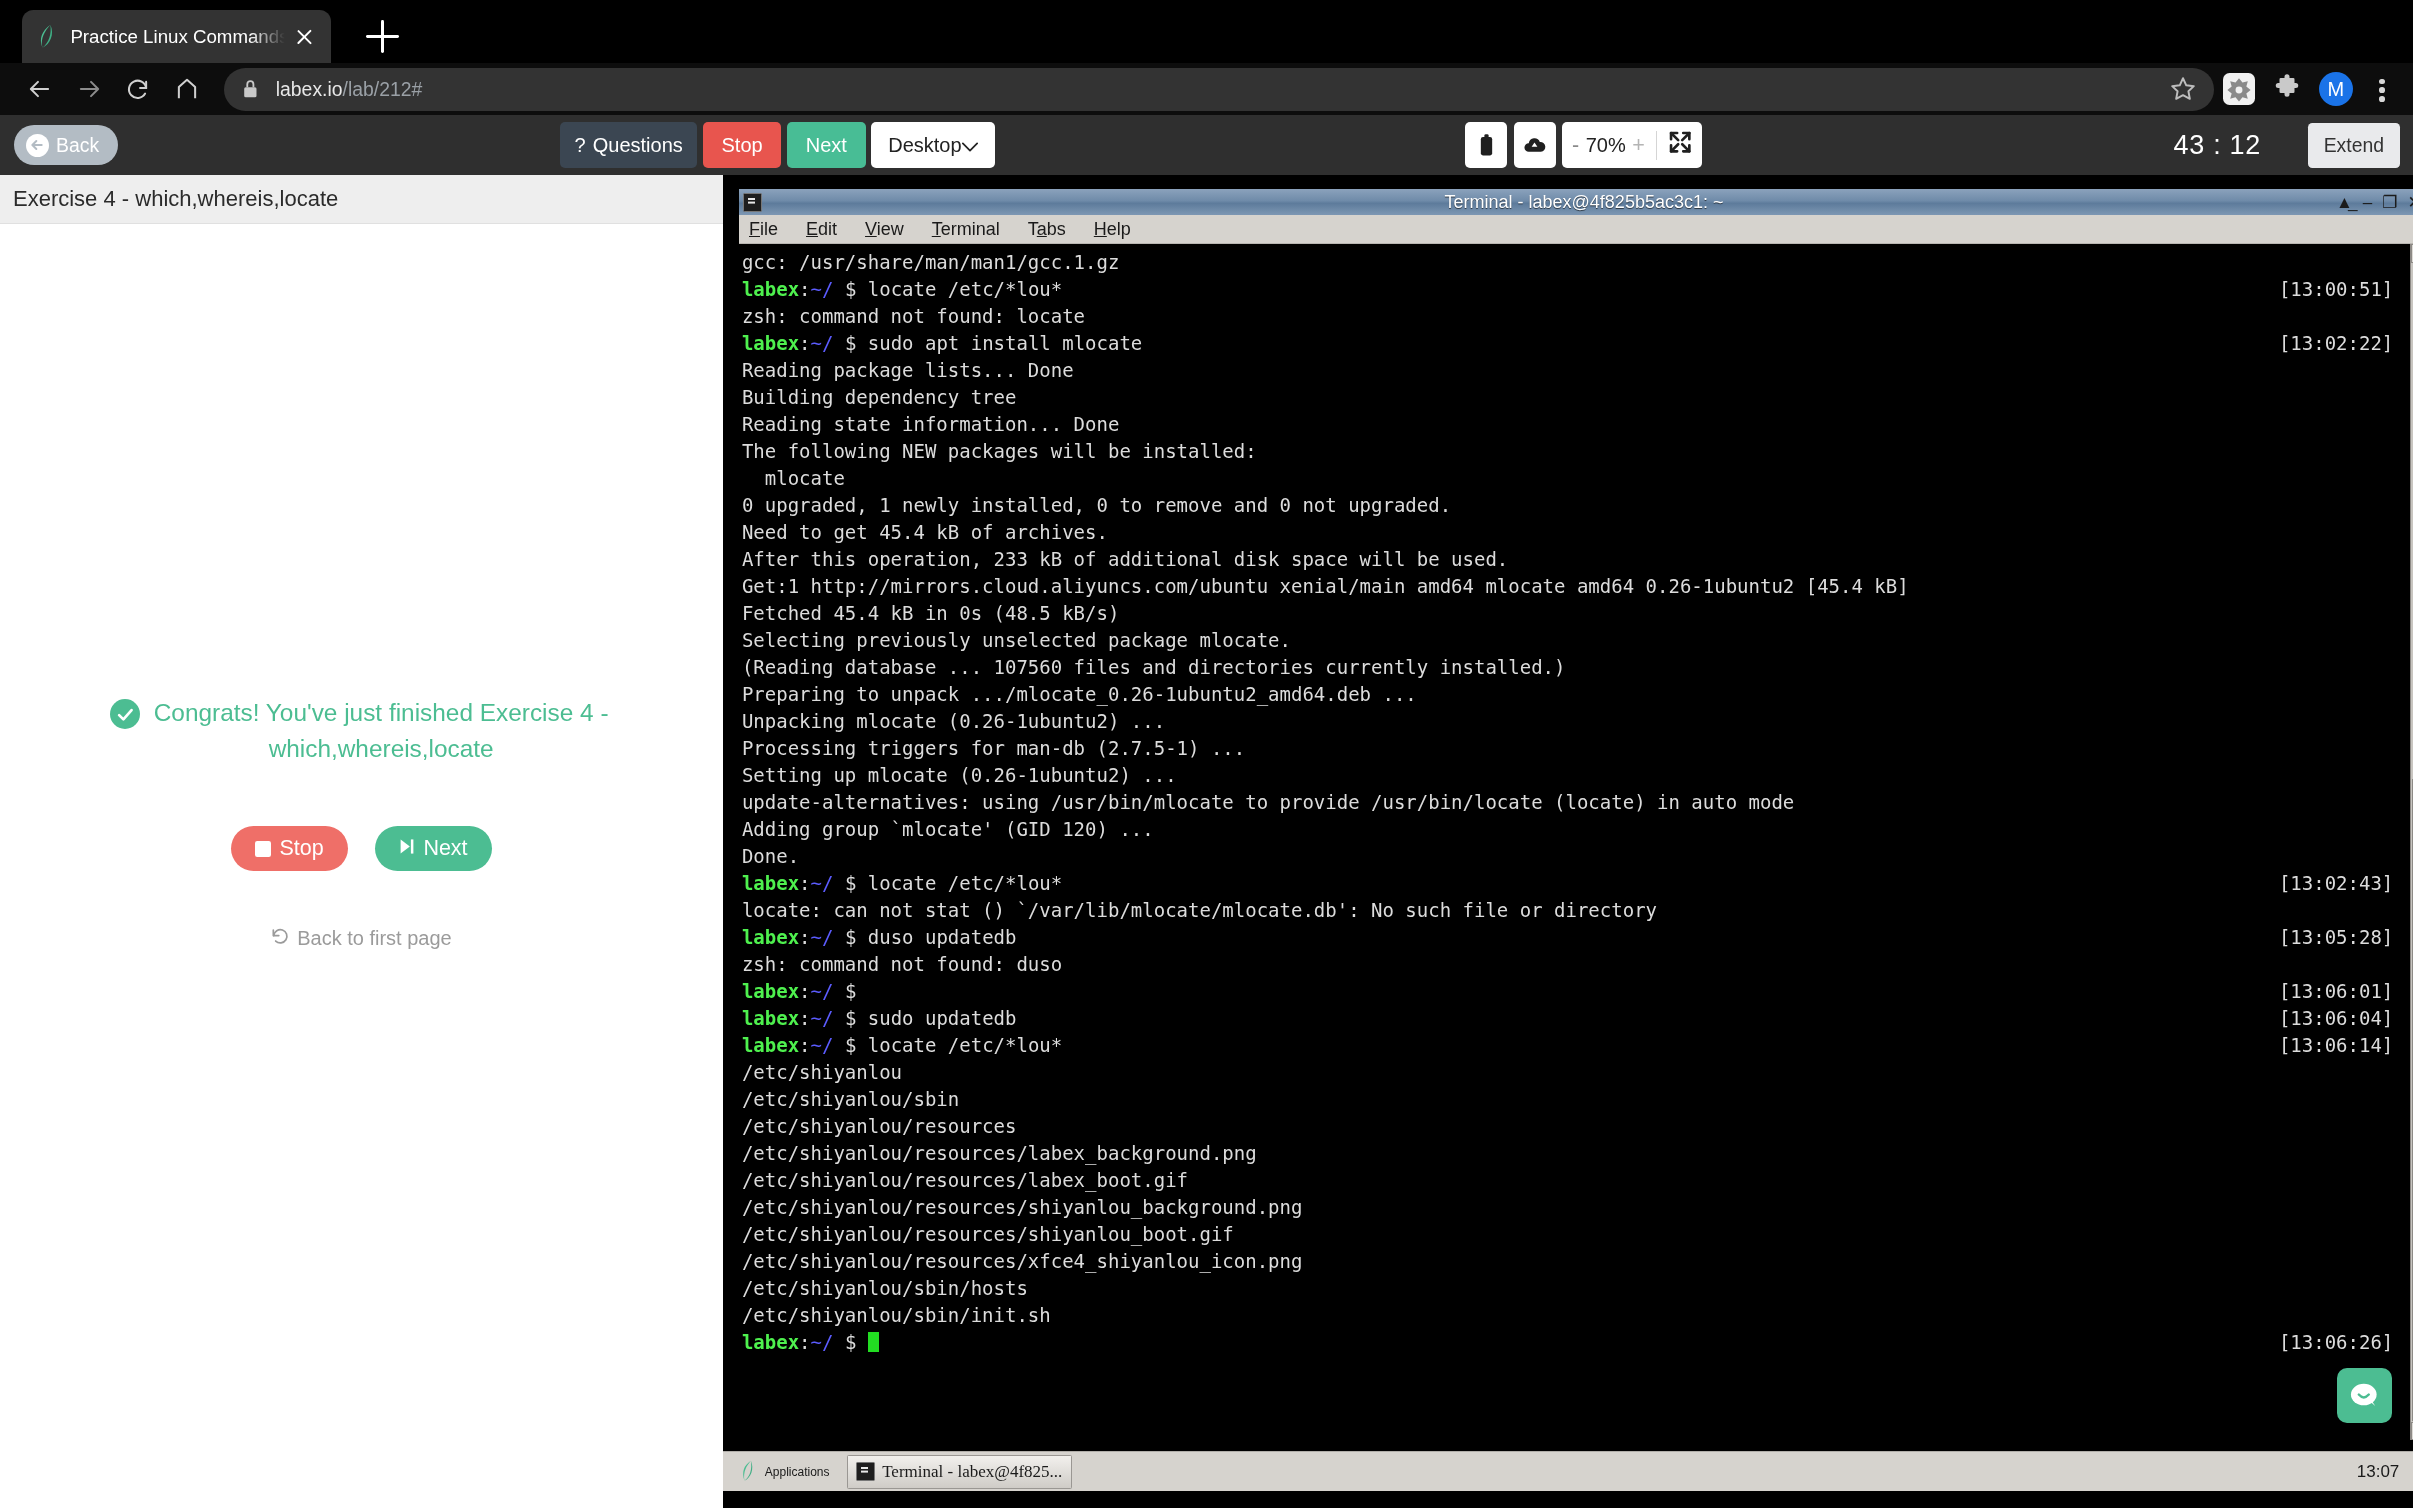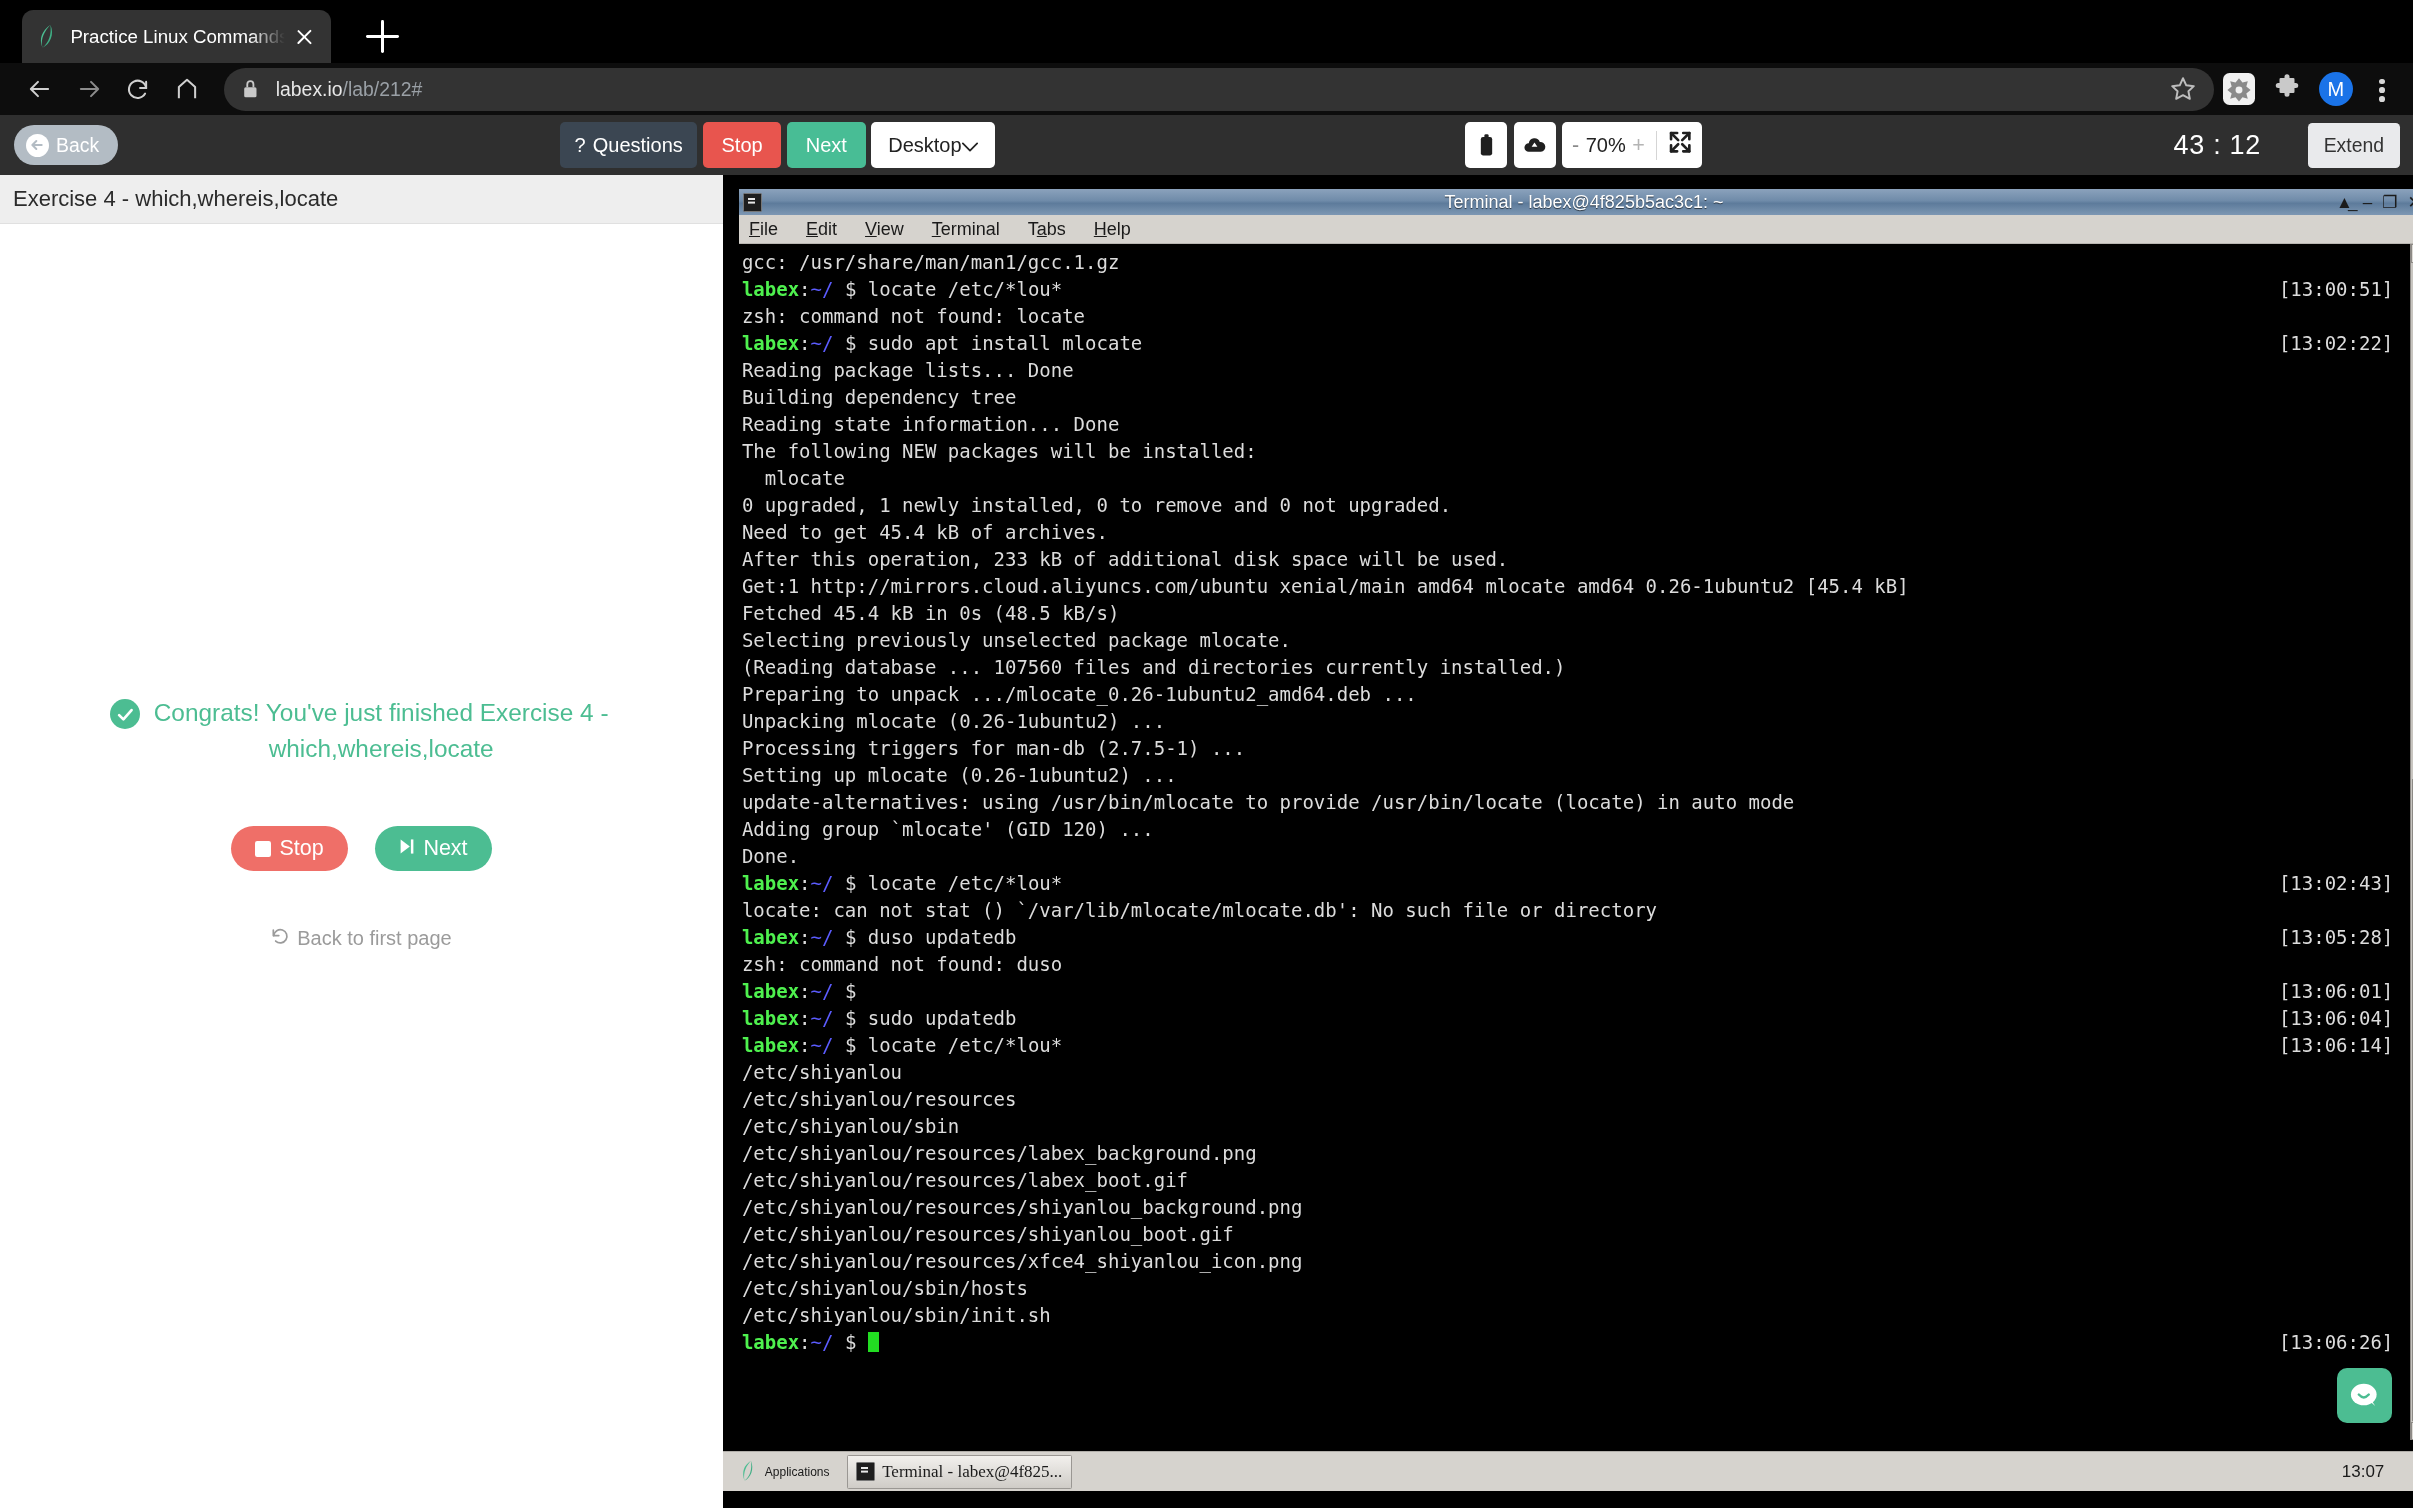--- a/index.html
+++ b/index.html
@@ -266,21 +266,21 @@
   }
   .tb-apps { display:flex; align-items:center; gap: 8.6px; padding: 0 11.5px; }
   .tb-apps-label { font-size: 12px; color:#1a1a1a; }
   .tb-task {
     height: 34px; background: linear-gradient(to bottom,#f2f0ed,#cfccc7);
     border:0.7px solid #9a9793; border-radius:1.4px;
     display:flex; align-items:center; gap:7.2px; padding: 0 8.6px; margin-left: 5.7px;
     min-width: 201px;
   }
   .tb-task-label { font-size: 17px; color:#1a1a1a; white-space:nowrap;font-family:Liberation Serif, serif; }
-  .tb-clock { margin-left:auto; margin-right: 23px; font-size: 17px; color:#1a1a1a; }
+  .tb-clock { margin-left:auto; margin-right: 8px; font-size: 17px; color:#1a1a1a; }
 
   .taskbar-icon {
     width: 18.7px; height: 18.7px; background:#1e1e1e; border:0.7px solid #777;
     border-radius:1.4px; position:relative; flex:0 0 auto;
   }
   .taskbar-icon::after {
     content:''; position:absolute; left:3.6px; top:4.3px; width:7.2px; height:1.4px;
     background:#e8e8e8; box-shadow: 0 3.6px 0 #e8e8e8;
   }
 </style>
@@ -530,22 +530,22 @@
             <div class="tline"><span class="c-white">Adding group `mlocate' (GID 120) ...</span></div>
             <div class="tline"><span class="c-white">Done.</span></div>
             <div class="tline"><span class="c-green">labex</span><span class="c-white">:</span><span class="c-blue">~/</span><span class="c-white"> $ locate /etc/*lou*</span><span class="ts">[13:02:43]</span></div>
             <div class="tline"><span class="c-white">locate: can not stat () `/var/lib/mlocate/mlocate.db': No such file or directory</span></div>
             <div class="tline"><span class="c-green">labex</span><span class="c-white">:</span><span class="c-blue">~/</span><span class="c-white"> $ duso updatedb</span><span class="ts">[13:05:28]</span></div>
             <div class="tline"><span class="c-white">zsh: command not found: duso</span></div>
             <div class="tline"><span class="c-green">labex</span><span class="c-white">:</span><span class="c-blue">~/</span><span class="c-white"> $ </span><span class="ts">[13:06:01]</span></div>
             <div class="tline"><span class="c-green">labex</span><span class="c-white">:</span><span class="c-blue">~/</span><span class="c-white"> $ sudo updatedb</span><span class="ts">[13:06:04]</span></div>
             <div class="tline"><span class="c-green">labex</span><span class="c-white">:</span><span class="c-blue">~/</span><span class="c-white"> $ locate /etc/*lou*</span><span class="ts">[13:06:14]</span></div>
             <div class="tline"><span class="c-white">/etc/shiyanlou</span></div>
+            <div class="tline"><span class="c-white">/etc/shiyanlou/sbin</span></div>
             <div class="tline"><span class="c-white">/etc/shiyanlou/resources</span></div>
-            <div class="tline"><span class="c-white">/etc/shiyanlou/sbin</span></div>
             <div class="tline"><span class="c-white">/etc/shiyanlou/resources/labex_background.png</span></div>
             <div class="tline"><span class="c-white">/etc/shiyanlou/resources/labex_boot.gif</span></div>
             <div class="tline"><span class="c-white">/etc/shiyanlou/resources/shiyanlou_background.png</span></div>
             <div class="tline"><span class="c-white">/etc/shiyanlou/resources/shiyanlou_boot.gif</span></div>
             <div class="tline"><span class="c-white">/etc/shiyanlou/resources/xfce4_shiyanlou_icon.png</span></div>
             <div class="tline"><span class="c-white">/etc/shiyanlou/sbin/hosts</span></div>
             <div class="tline"><span class="c-white">/etc/shiyanlou/sbin/init.sh</span></div>
             <div class="tline"><span class="c-green">labex</span><span class="c-white">:</span><span class="c-blue">~/</span><span class="c-white"> $ </span><span class="cursor-blk"></span><span class="ts">[13:06:26]</span></div>
           </div>
         <div class="term-scrollbar">

